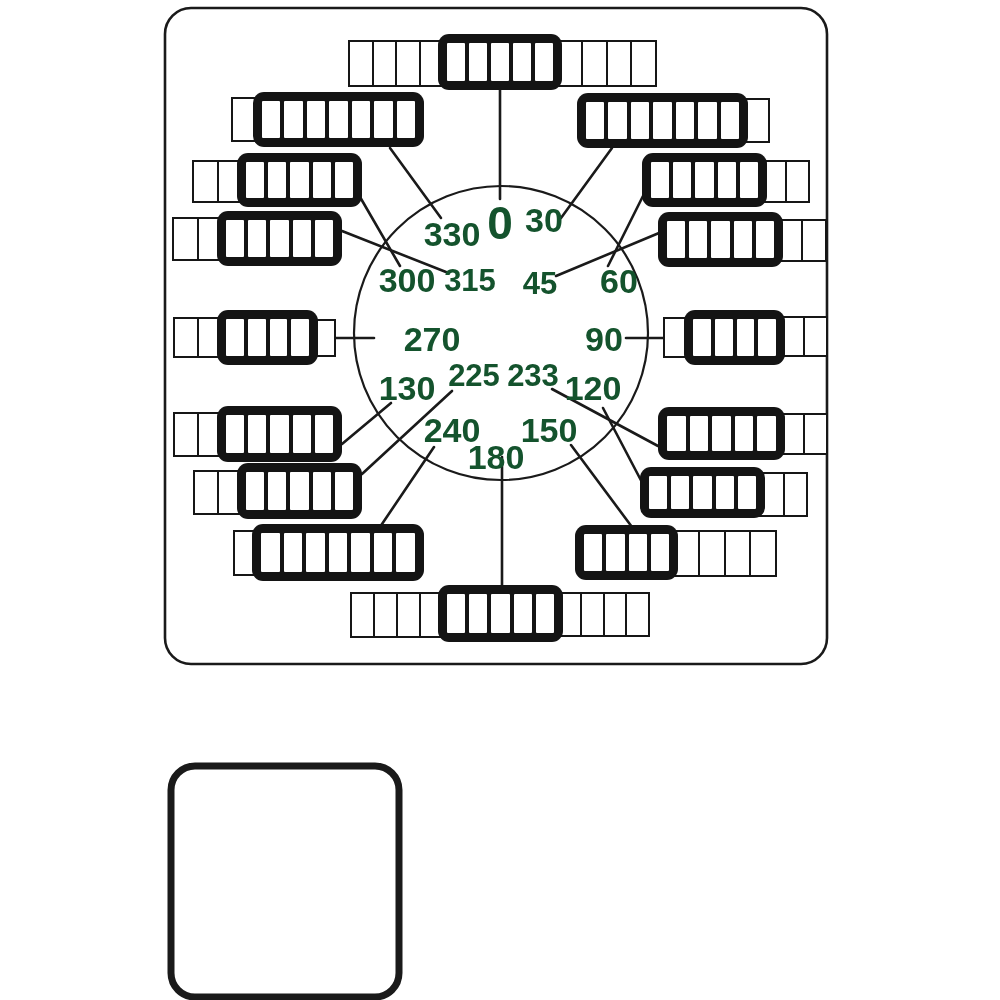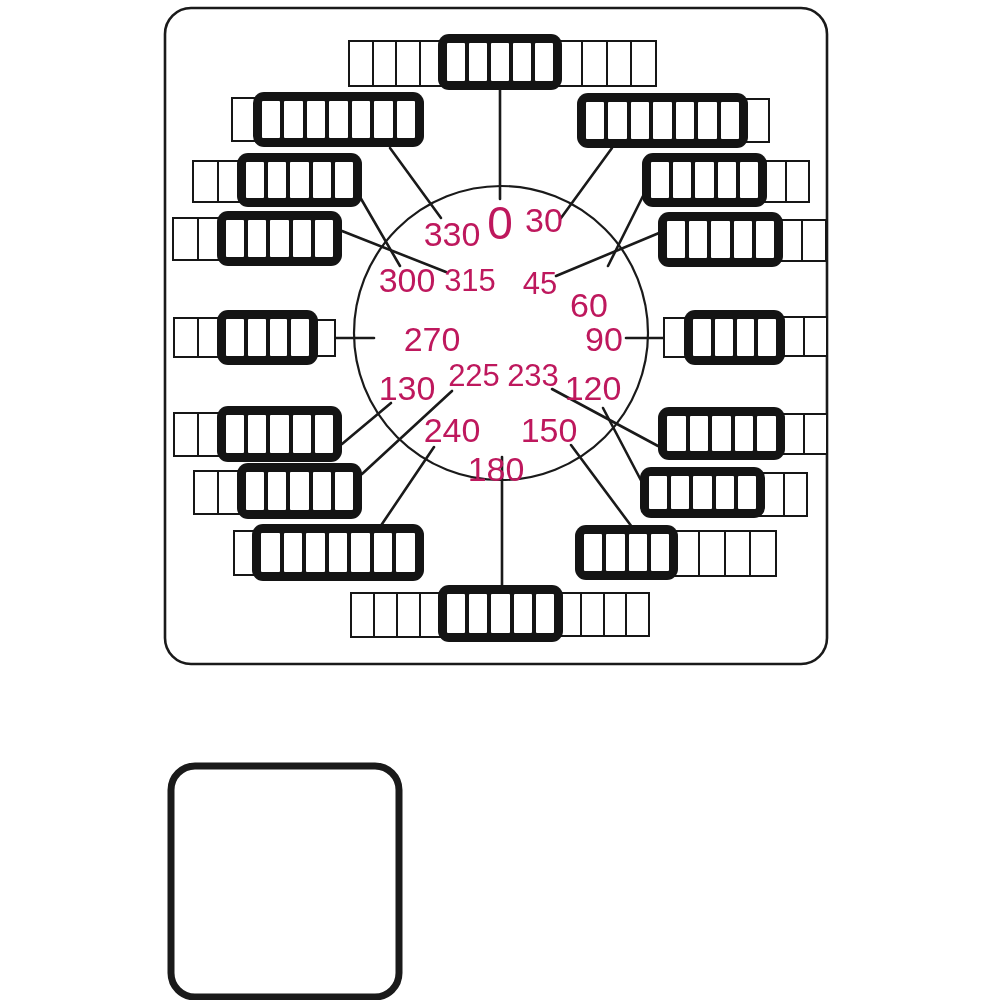--- a/index.html
+++ b/index.html
@@ -8,22 +8,22 @@
   #base-svg{position:absolute;left:0;top:0;z-index:0;}
   .shape{fill:#fff;stroke:#1a1a1a;}
   .connector{stroke:#1a1a1a;stroke-width:2.6;stroke-linecap:round;}
   #plate-layer{position:absolute;left:0;top:0;width:1000px;height:1000px;z-index:1;}
   .strip{position:absolute;display:flex;box-sizing:border-box;}
   .strip.thin{border:2px solid #161616;background:#fff;z-index:1;}
   .strip.thin .cell{flex:1;border-left:2px solid #161616;background:#fff;}
   .strip.thin .cell:first-child{border-left:none;}
   .strip.thick{background:#141414;border-radius:11px;padding:9px;gap:4px;z-index:2;}
   .strip.thick .cell{flex:1;background:#fff;border-radius:1px;}
-  .angle-label{position:absolute;transform:translate(-50%,-50%);color:#be185d;
-               font-weight:400;z-index:3;white-space:nowrap;letter-spacing:0px;}
+  .angle-label{position:absolute;transform:translate(-50%,-50%);color:#14532d;
+               font-weight:700;z-index:3;white-space:nowrap;letter-spacing:0px;}
   .angle-label.major{font-size:34px;}
   .angle-label.minor{font-size:31px;}
   .angle-label.zero{font-size:46px;}
 </style>
 </head>
 <body>
 
 <div id="stage">
   <svg id="base-svg" width="1000" height="1000" viewBox="0 0 1000 1000">
     <rect id="panel-rect" class="shape" stroke-width="2.6" x="165" y="8" width="662" height="656" rx="26"></rect>
@@ -99,21 +99,21 @@
         <div class="cell"></div>
         <div class="cell"></div>
       </div>
       <div class="strip thick" style="left: 642px; top: 153px; width: 125px; height: 54px;">
         <div class="cell"></div>
         <div class="cell"></div>
         <div class="cell"></div>
         <div class="cell"></div>
         <div class="cell"></div>
       </div>
-      <span class="angle-label major" style="left: 589px; top: 281px; margin-top: 24px;">60</span>
+      <span class="angle-label major" style="left: 619px; top: 281px;">60</span>
       <div class="strip thin" style="left: 192px; top: 160px; width: 51px; height: 43px;">
         <div class="cell"></div>
         <div class="cell"></div>
       </div>
       <div class="strip thick" style="left: 237px; top: 153px; width: 125px; height: 54px;">
         <div class="cell"></div>
         <div class="cell"></div>
         <div class="cell"></div>
         <div class="cell"></div>
         <div class="cell"></div>
@@ -257,15 +257,15 @@
         <div class="cell"></div>
         <div class="cell"></div>
       </div>
       <div class="strip thick" style="left: 438px; top: 585px; width: 125px; height: 57px;">
         <div class="cell"></div>
         <div class="cell"></div>
         <div class="cell"></div>
         <div class="cell"></div>
         <div class="cell"></div>
       </div>
-      <span class="angle-label major" style="left: 496px; top: 469px;">180</span>
+      <span class="angle-label major" style="left: 496px; top: 457px;">180</span>
     </div>
 </div>
 
 </body></html>

